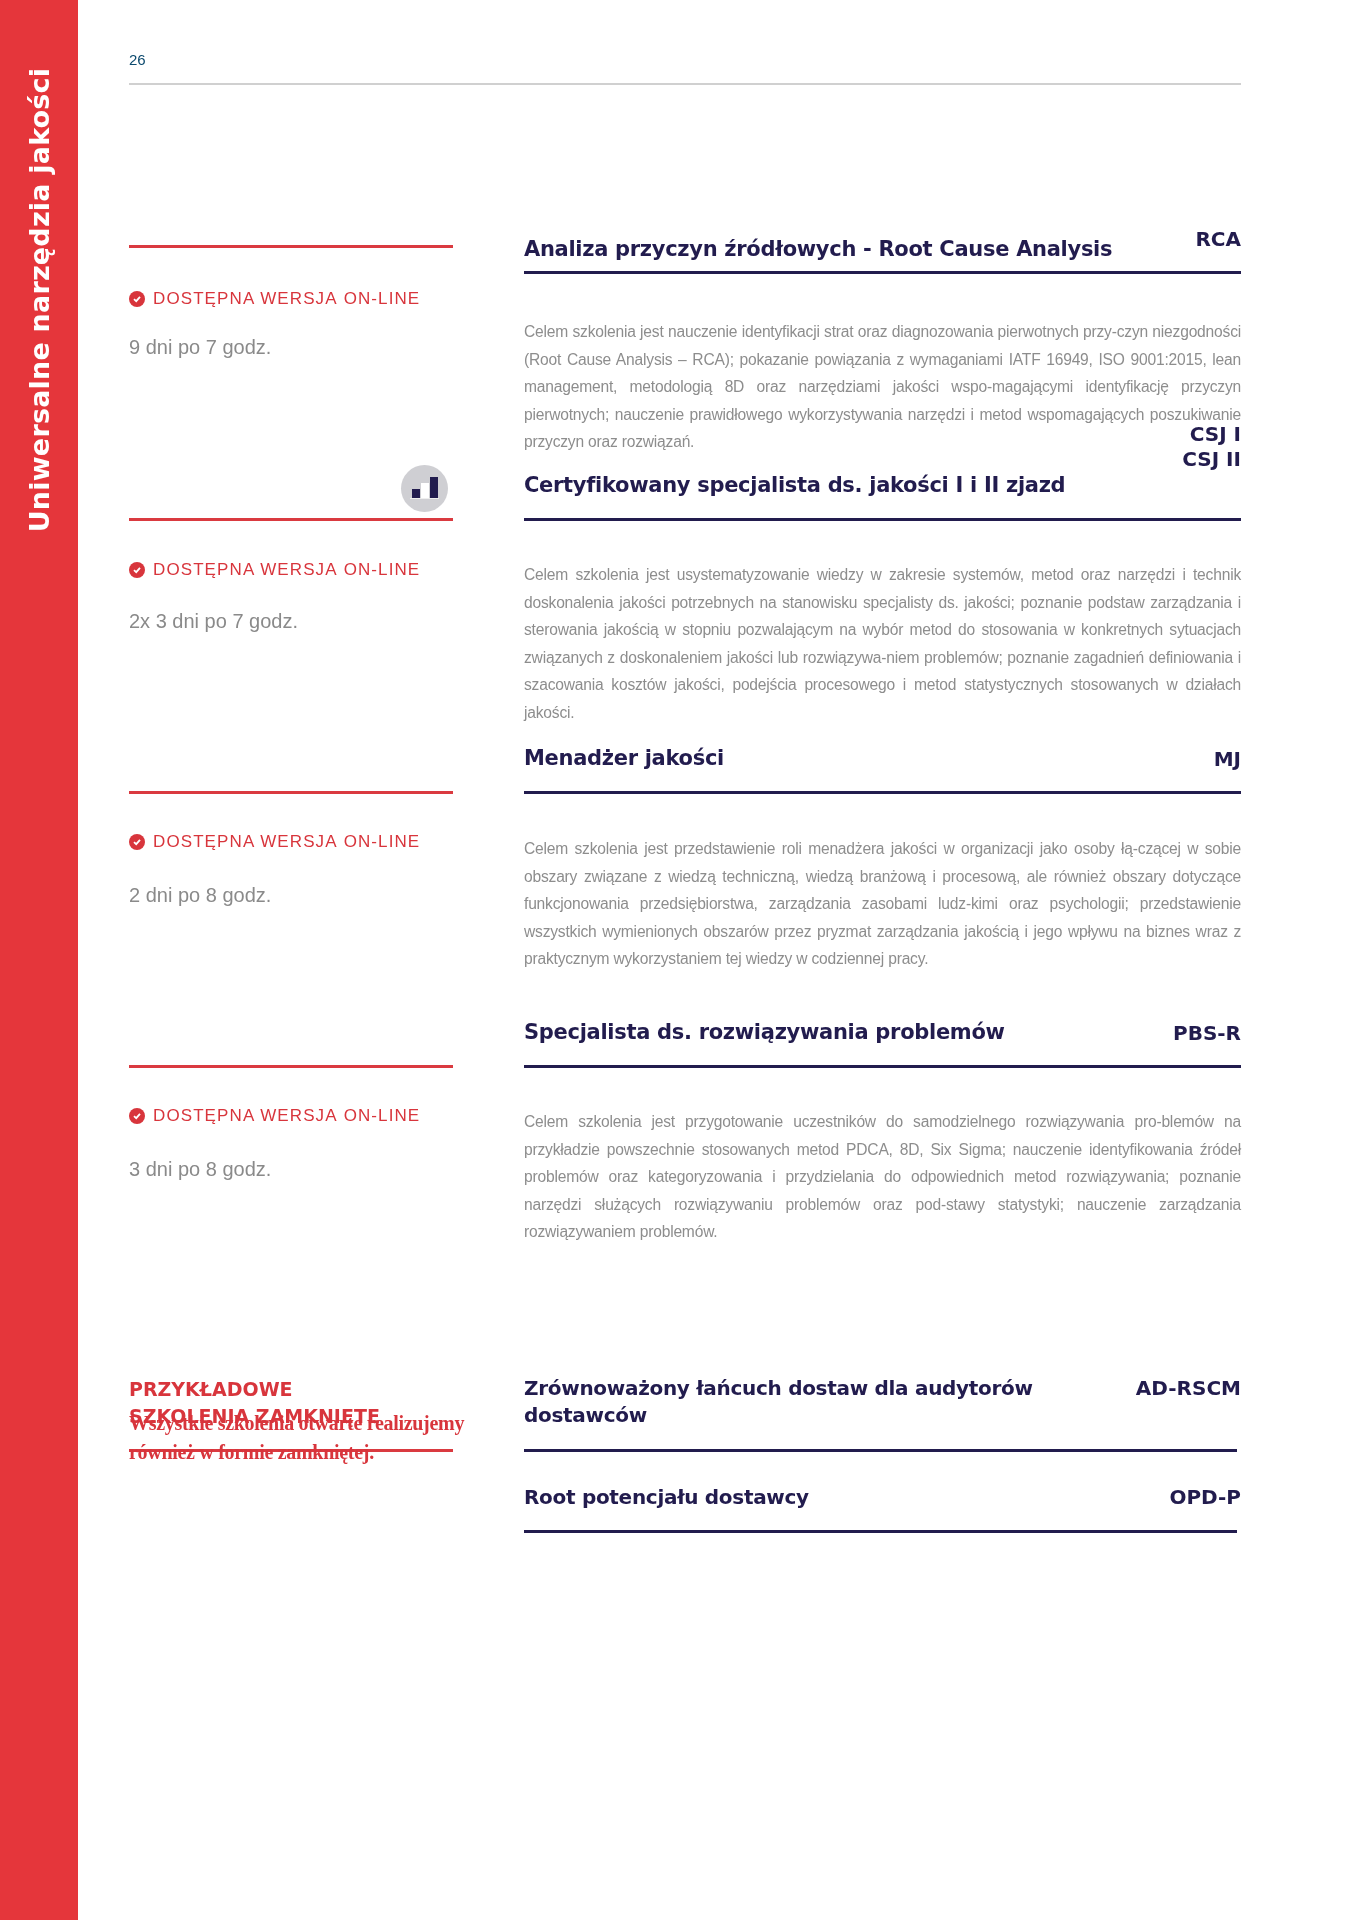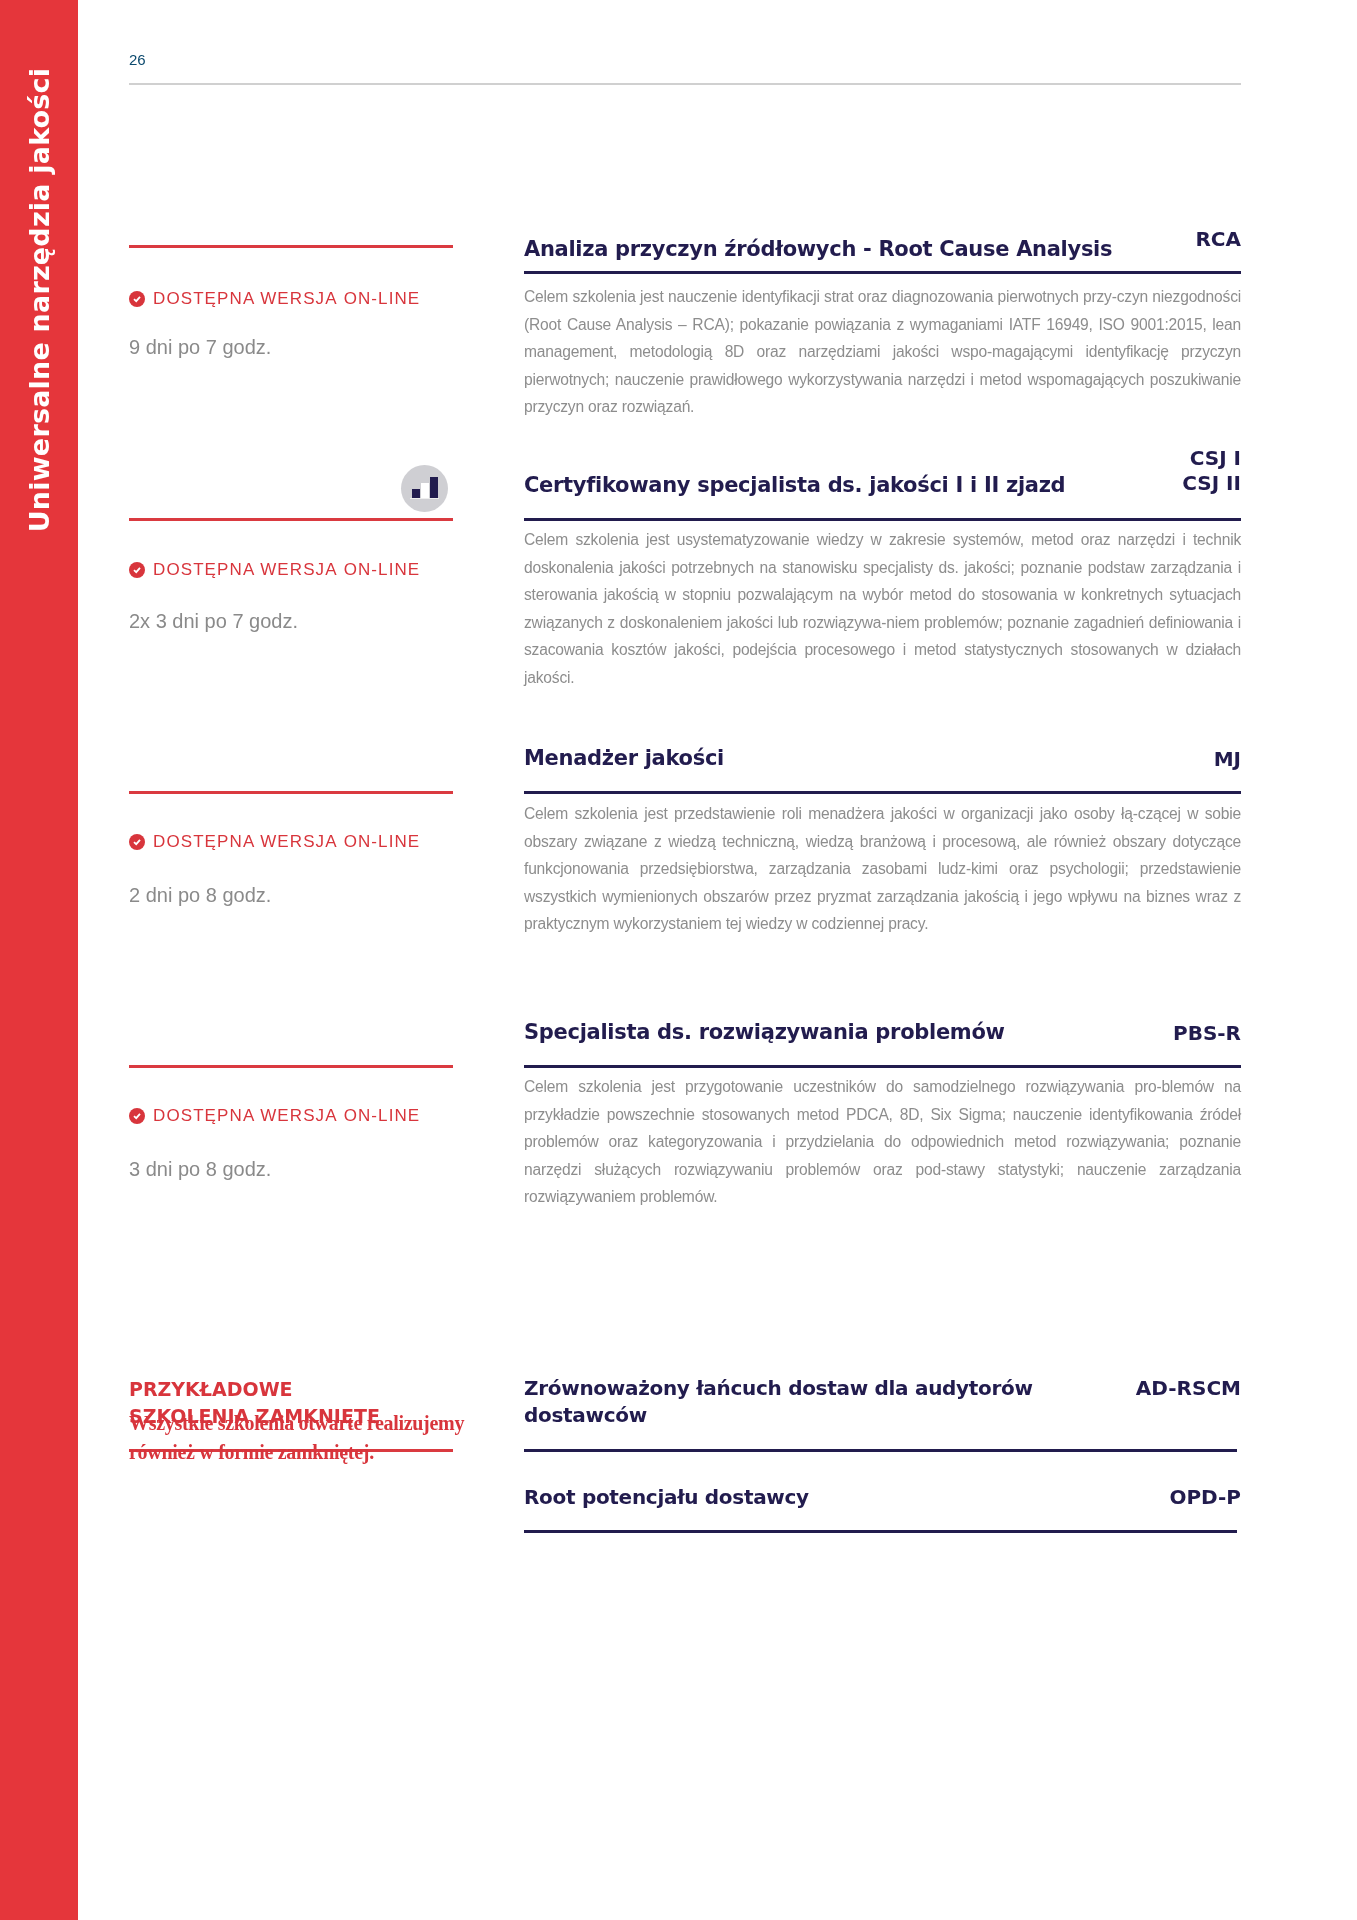--- a/index.html
+++ b/index.html
@@ -20,21 +20,21 @@
   .badge .chk { width:16px; height:16px; border-radius:50%; background:#D8353C; margin-right:8px;
                 display:inline-flex; align-items:center; justify-content:center; }
   .badge b { font-weight:normal; margin-left:6px; }
   .duration { position:absolute; left:129px; font-size:20px; color:#8a8a8a; white-space:nowrap; }
 
   .heading { position:absolute; left:524px; font-size:21px; font-weight:bold; color:#221C4E;
              font-family:"DejaVu Sans", sans-serif; letter-spacing:-0.3px; white-space:nowrap; }
   .code { position:absolute; right:116px; text-align:right; font-size:20px; font-weight:bold; color:#221C4E;
           font-family:"DejaVu Sans", sans-serif; line-height:25px; white-space:nowrap; }
   .desc { position:absolute; left:524px; width:717px; font-size:15.6px; line-height:27.6px; color:#8d8d8d;
-          text-align:justify; letter-spacing:-0.2px; }
+          text-align:justify; letter-spacing:-0.2px;margin-top:35px; }
 
   .level-icon { position:absolute; left:401px; top:465px; width:47px; height:47px; border-radius:50%;
                 background:#cfcfd3; }
   .level-icon .bar { position:absolute; bottom:14px; width:8px; }
   .level-icon .shelf { position:absolute; left:9px; right:9px; bottom:13px; height:1px; background:#eeeeee; }
 
   .closed-title { position:absolute; left:129px; top:1376px; font-size:19px; font-weight:bold; color:#D8353C;
                   line-height:27px; font-family:"DejaVu Sans", sans-serif; white-space:nowrap; }
   .closed-note { position:absolute; left:129px; top:1409px; width:340px; font-size:20px; font-weight:bold;
                  color:#D8353C; line-height:28.5px; font-family:Liberation Serif, serif; letter-spacing:-0.3px; }
@@ -81,21 +81,21 @@
     <span class="chk">
         <svg width="10" height="10" viewBox="0 0 10 10">
           <path d="M2 5.2 L4.2 7.2 L8 2.8" stroke="#fff" stroke-width="1.8" fill="none"></path>
         </svg>
       </span>
     <span>DOSTĘPNA WERSJA</span>
       <b>ON-LINE</b>
   </div>
   <div class="duration" style="top:610px">2x 3 dni po 7 godz.</div>
   <div class="heading" style="top:473px">Certyfikowany specjalista ds. jakości I i II zjazd</div>
-  <div class="code" style="top:446px">
+  <div class="code" style="top:422px">
     <div>CSJ I</div>
     <div>CSJ II</div>
   </div>
   <div class="navy-rule" style="top:518px"></div>
   <div class="desc" style="top:526px">Celem szkolenia jest usystematyzowanie wiedzy w zakresie systemów, metod oraz narzędzi i technik doskonalenia jakości potrzebnych na stanowisku specjalisty ds. jakości; poznanie podstaw zarządzania i sterowania jakością w stopniu pozwalającym na wybór metod do stosowania w konkretnych sytuacjach związanych z doskonaleniem jakości lub rozwiązywa-niem problemów; poznanie zagadnień definiowania i szacowania kosztów jakości, podejścia procesowego i metod statystycznych stosowanych w działach jakości.</div>
 </div>
 
 <div>
   <div class="red-rule" style="top:791px"></div>
   <div class="badge" style="top:832px">

